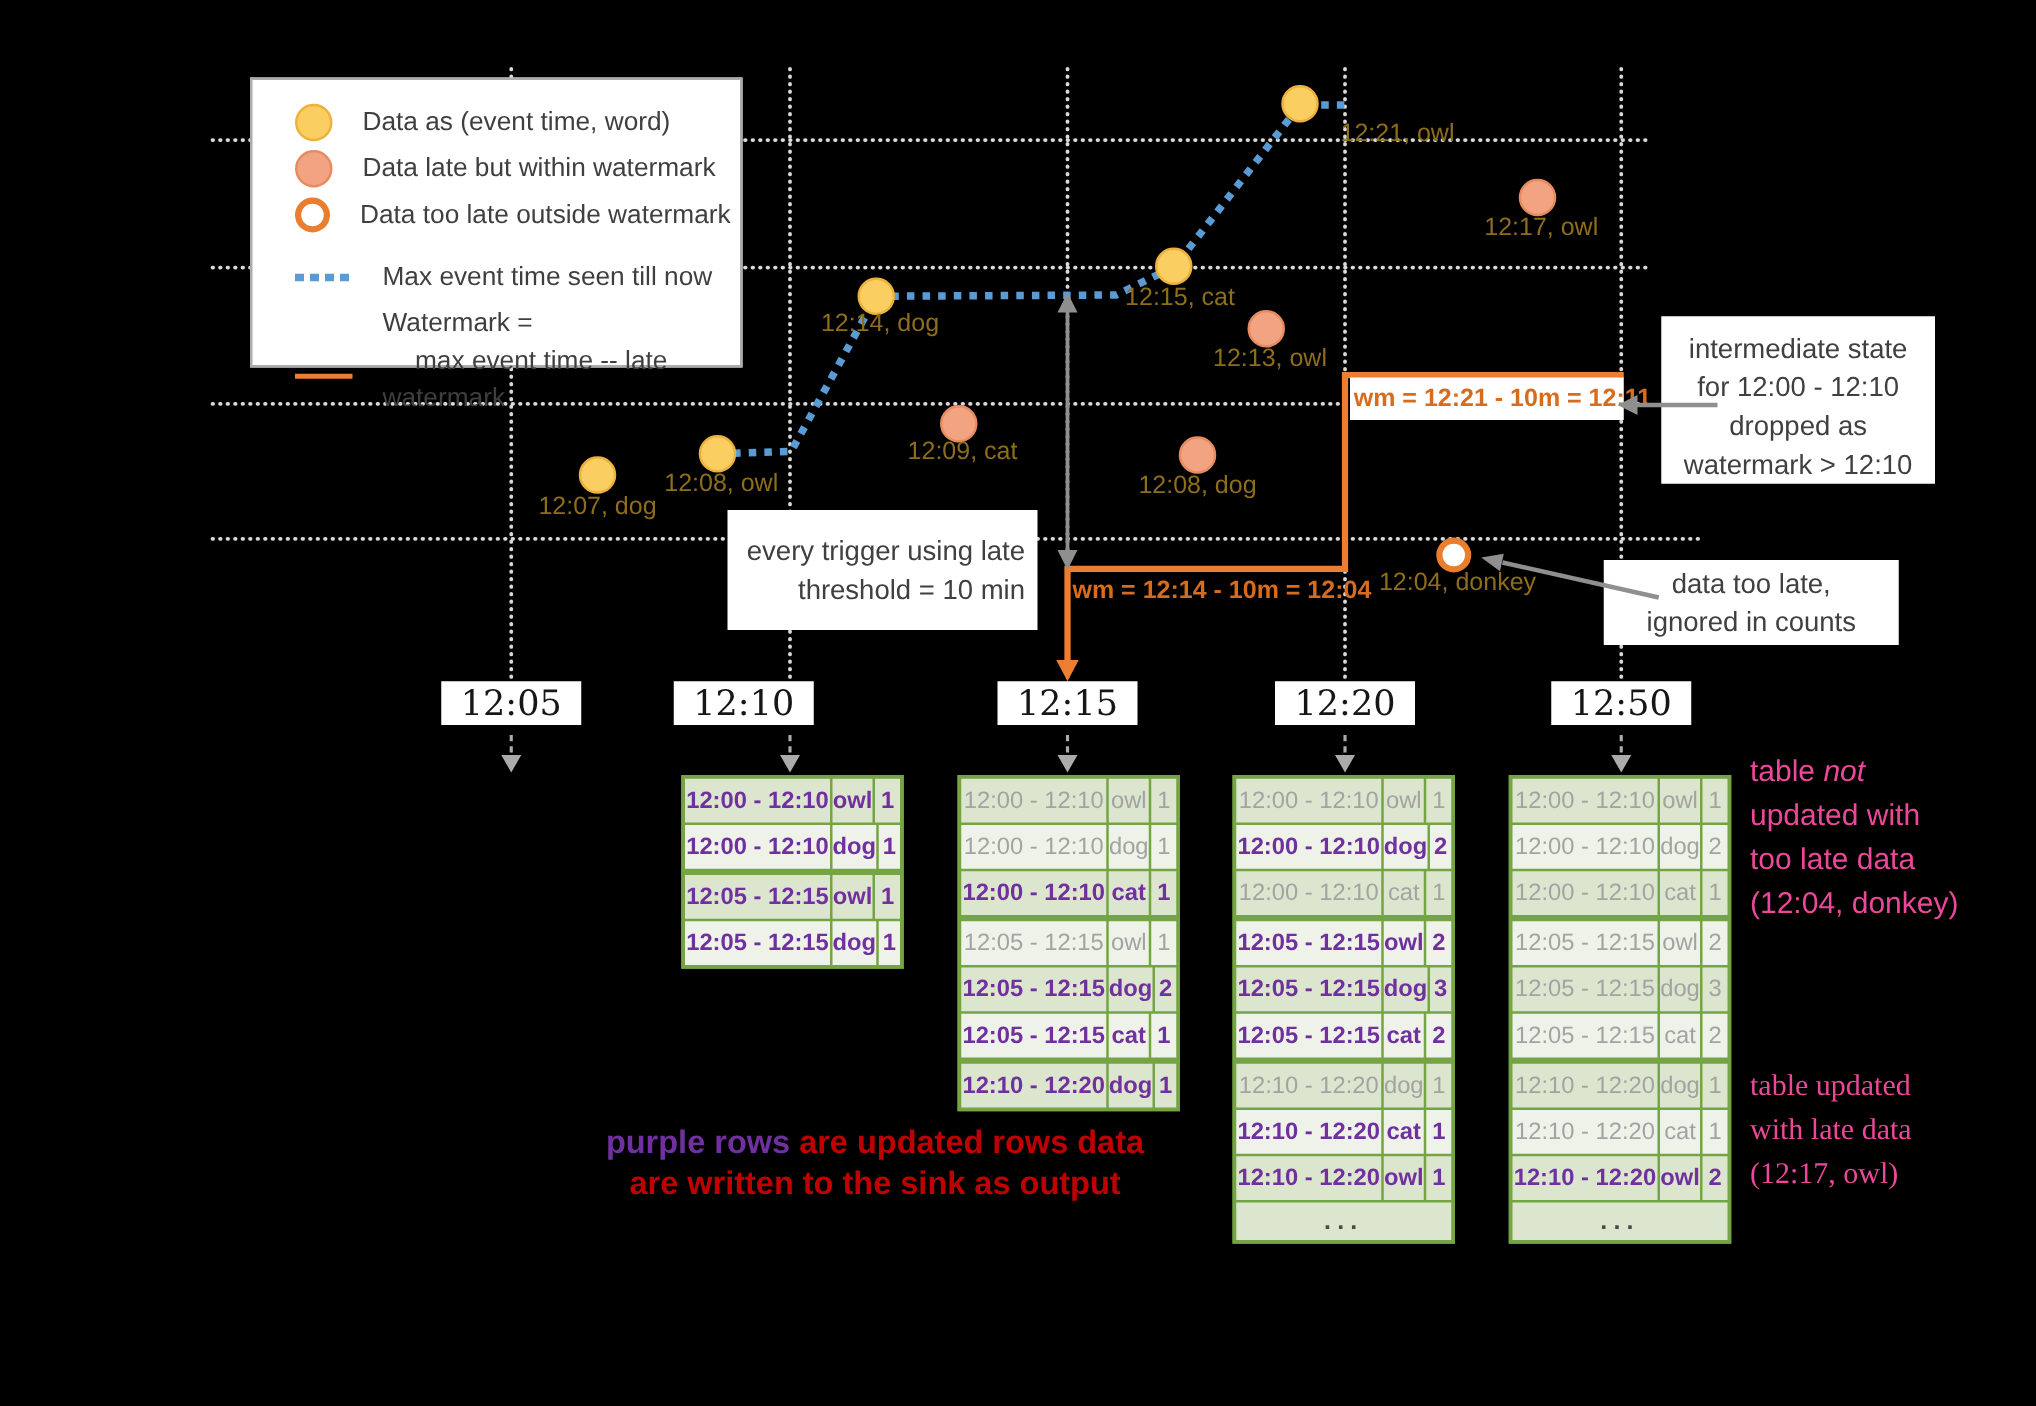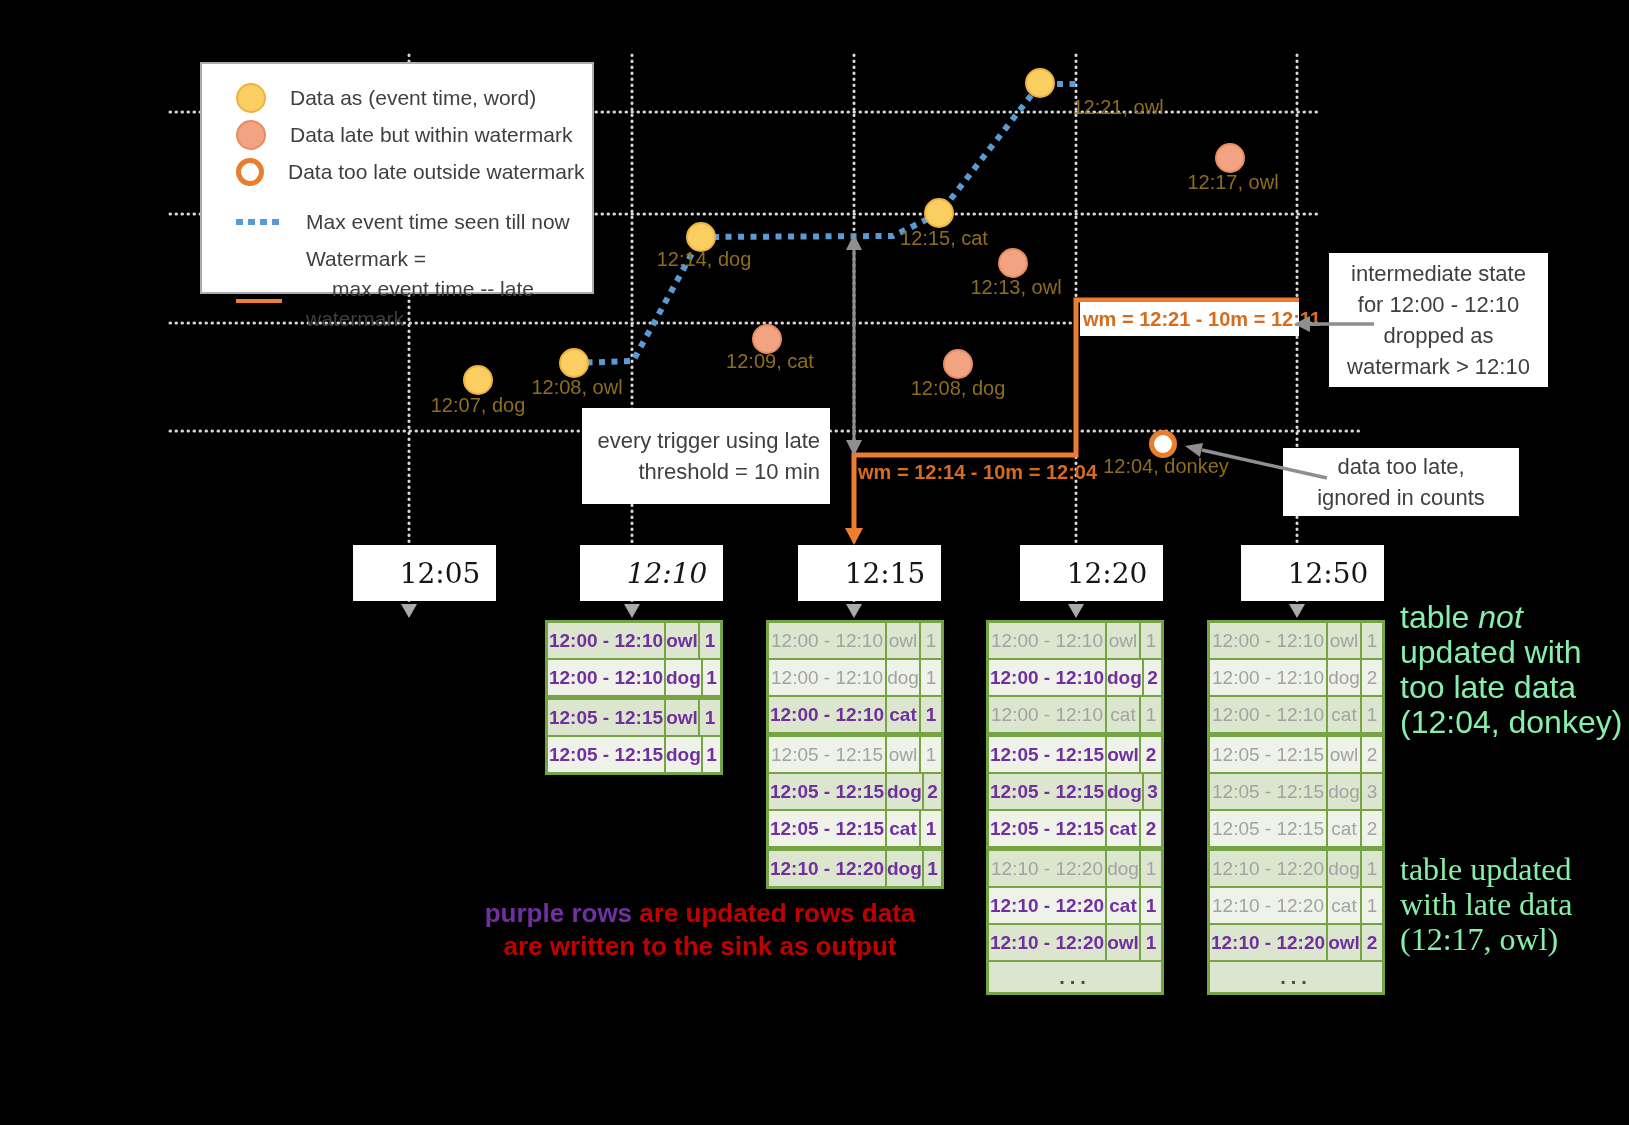--- a/index.html
+++ b/index.html
@@ -13,30 +13,30 @@
   .dot{width:26px;height:26px;border-radius:50%;}
   .ylw{background:#FBCE62;border:2px solid #EDB23E;}
   .sal{background:#F2A482;border:2px solid #E78B60;}
   .hol{width:18px;height:18px;background:#fff;border:5px solid #E87E2E;border-radius:50%;}
   .bluedots{width:46px;height:6px;background:repeating-linear-gradient(to right,#5B9BD5 0 7px,transparent 7px 12px);}
   .lwm{height:auto;align-items:center;}
   .orangeline{width:46px;height:4px;background:#ED7D31;margin-top:24px;}
   .lwm .ltext{line-height:30px;}
   .lwm .ind{padding-left:26px;}
   
-  .timebox{position:absolute;top:545px;width:112px;height:56px;margin-left:-56px;background:#fff;color:#161616;font-family:"DejaVu Serif",serif;font-size:28px;display:flex;align-items:center;justify-content:center;padding-left:31px;}
+  .timebox{position:absolute;top:545px;width:112px;height:35px;margin-left:-56px;background:#fff;color:#161616;font-family:"DejaVu Serif",serif;font-size:28px;display:flex;align-items:center;justify-content:center;}
   
   .callout{position:absolute;background:#fff;color:#404040;font-size:22px;line-height:31px;display:flex;flex-direction:column;justify-content:center;box-sizing:border-box;}
   .co-center{text-align:center;}
   .co-right{text-align:right;padding-right:10px;}
   
   .wmlabel{position:absolute;color:#D66C1E;font-size:20px;font-weight:600;white-space:nowrap;}
   .wm2{background:#fff;width:219px;height:34px;line-height:34px;padding-left:3px;box-sizing:border-box;}
   
-  .rednote{position:absolute;color:#86efac;font-size:32px;line-height:35px;}
+  .rednote{position:absolute;color:#ec4899;font-size:24px;line-height:35px;}
   .purplenote{position:absolute;left:420px;top:897px;width:560px;text-align:center;font-size:26px;font-weight:bold;color:#C00000;line-height:33px;}
   .purplenote .hl{color:#7030A0;}
   
   .pt{position:absolute;border-radius:50%;transform:translate(-50%,-50%);box-sizing:content-box;}
   .pt.ontime{width:26px;height:26px;background:#FBCE62;border:2px solid #EDB23E;}
   .pt.late{width:26px;height:26px;background:#F2A482;border:2px solid #E78B60;}
   .pt.toolate{width:18px;height:18px;background:#fff;border:5px solid #E87E2E;}
   .ptlabel{position:absolute;transform:translateX(-50%);color:#8E6E1C;font-size:20px;white-space:nowrap;}
   
   .wtable{position:absolute;top:620px;width:178px;background:#74A443;border:3px solid #74A443;display:flex;flex-direction:column;gap:2px;box-sizing:border-box;}
@@ -124,21 +124,21 @@
   </div>
 
   <div class="callout co-right" style="left:582px;top:408px;width:248px;height:96px;">
     <div>every trigger using late</div>
     <div>threshold = 10 min</div>
   </div>
 
   <div class="wmlabel" style="left:858px;top:461px;">wm = 12:14 - 10m = 12:04</div>
   <div class="wmlabel wm2" style="left:1080px;top:302px;">wm = 12:21 - 10m = 12:11</div>
 
-  <div class="callout co-center" style="left:1329px;top:253px;width:219px;height:134px;">
+  <div class="callout co-center" style="left:1329px;top:253px;width:219px;height:134px;justify-content:flex-end;">
     <div>intermediate state</div>
     <div>for 12:00 - 12:10</div>
     <div>dropped as</div>
     <div>watermark &gt; 12:10</div>
   </div>
 
   <div class="callout co-center" style="left:1283px;top:448px;width:236px;height:68px;">
     <div>data too late,</div>
     <div>ignored in counts</div>
   </div>
@@ -146,21 +146,21 @@
   <svg class="layer" width="1629" height="1125">
     <g stroke="#8F8F8F" stroke-width="3.5" fill="#8F8F8F">
       <line x1="1374" y1="324" x2="1308" y2="324"></line>
       <polygon points="1294,324 1310,316 1310,332" stroke="none"></polygon>
       <line x1="1327" y1="478" x2="1202" y2="450"></line>
       <polygon points="1185,446 1203,443 1200,457" stroke="none"></polygon>
     </g>
   </svg>
 
   <div class="timebox" style="left:409px;">12:05</div>
-  <div class="timebox" style="left:636px;font-style:italic;">12:10</div>
+  <div class="timebox" style="left:595px;">12:10</div>
   <div class="timebox" style="left:854px;">12:15</div>
   <div class="timebox" style="left:1076px;">12:20</div>
   <div class="timebox" style="left:1297px;">12:50</div>
 
   <div class="rednote" style="left:1400px;top:600px;">
     <div><span>table </span><i>not</i></div>
     <div>updated with</div>
     <div>too late data</div>
     <div>(12:04, donkey)</div>
   </div>

